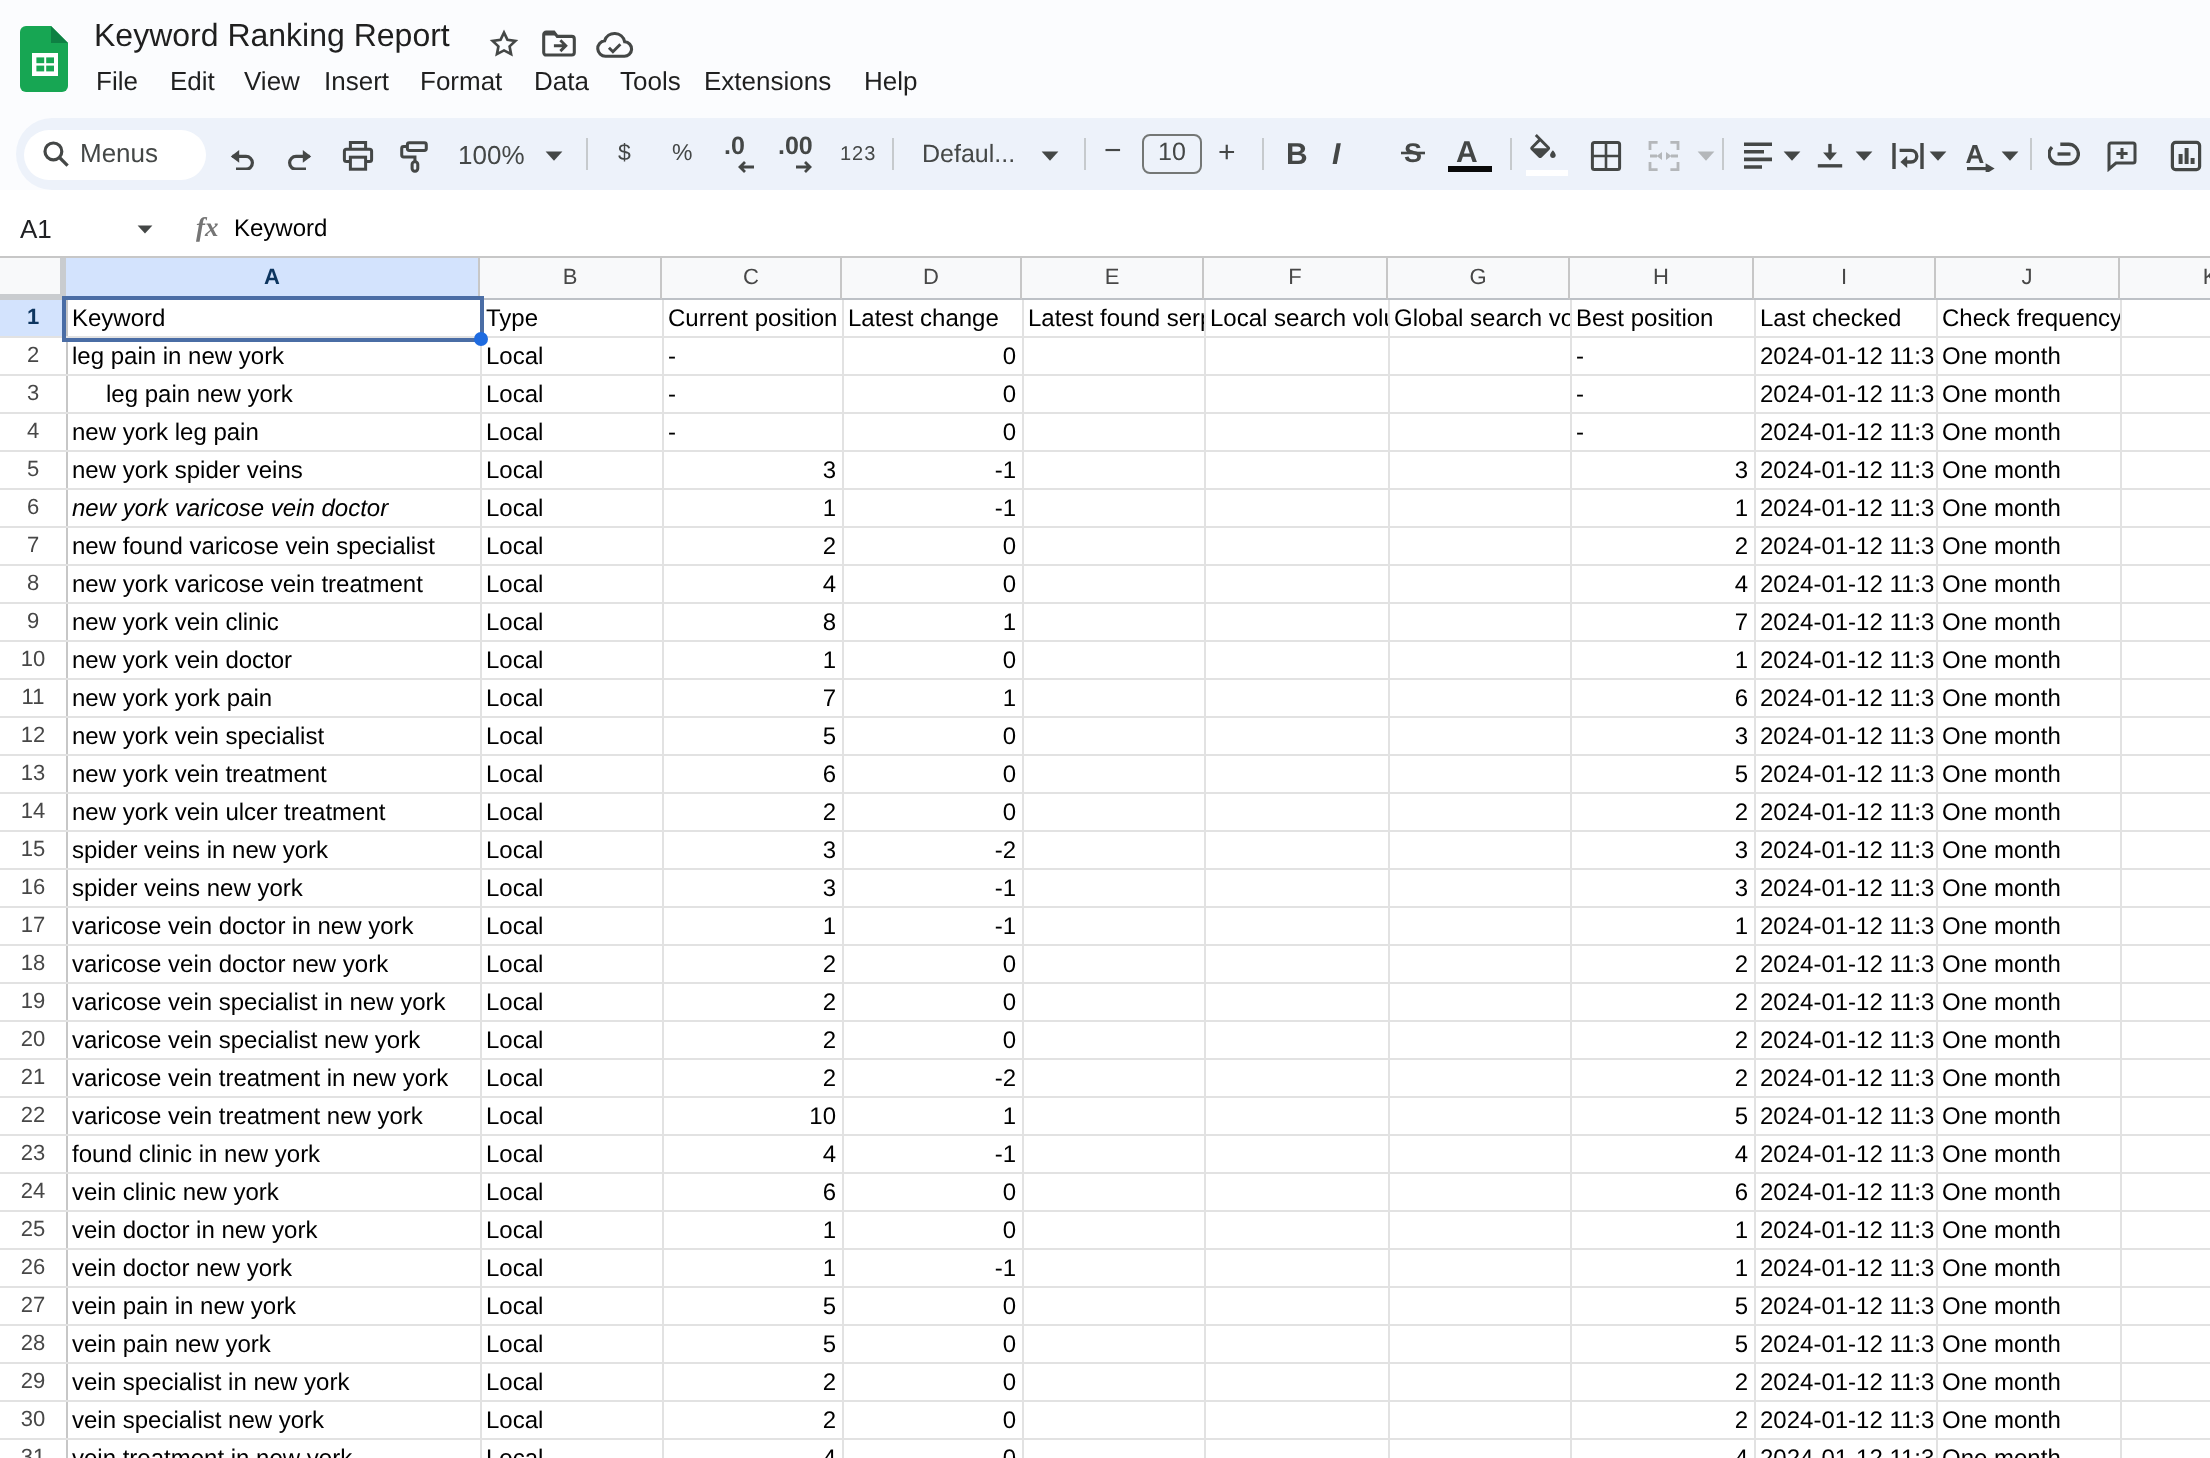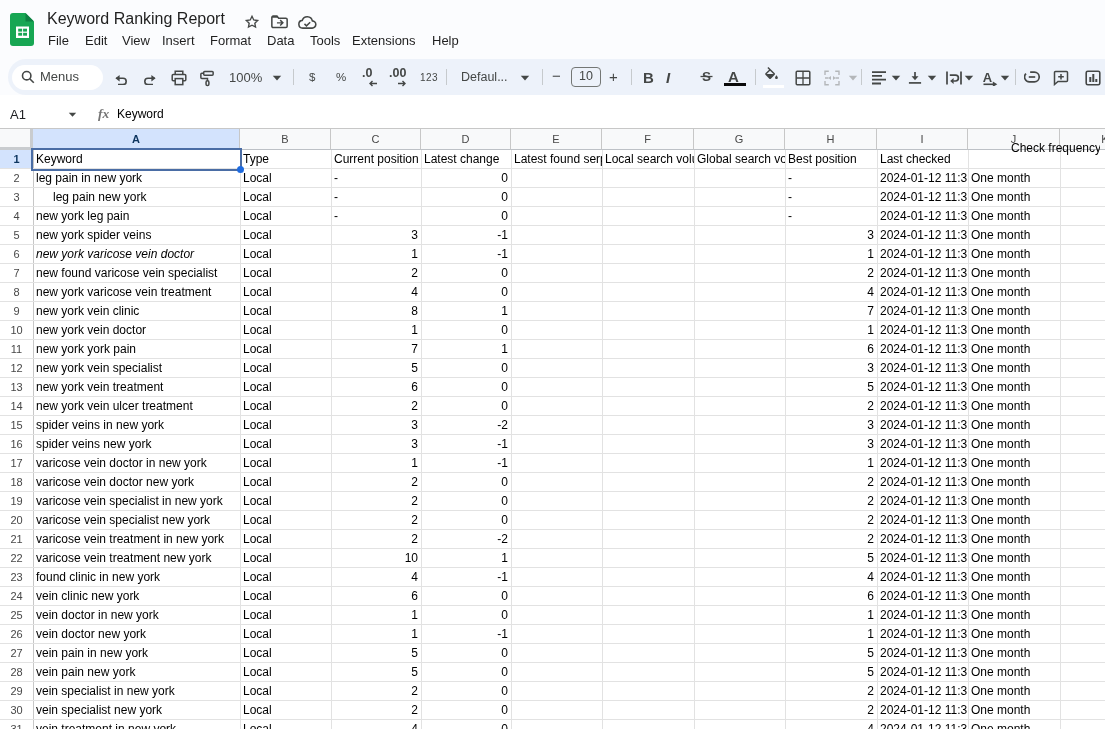--- a/index.html
+++ b/index.html
@@ -261,21 +261,21 @@
 <div class="rowhdr" style="top:720px;">31</div>
 <div class="cell " style="left:33px;top:150px;width:207px;padding-left:3px;padding-right:3px;">Keyword</div>
 <div class="cell " style="left:240px;top:150px;width:91px;padding-left:3px;padding-right:3px;">Type</div>
 <div class="cell " style="left:331px;top:150px;width:90px;padding-left:3px;padding-right:3px;">Current position</div>
 <div class="cell " style="left:421px;top:150px;width:90px;padding-left:3px;padding-right:3px;">Latest change</div>
 <div class="cell " style="left:511px;top:150px;width:91px;padding-left:3px;padding-right:3px;">Latest found serp</div>
 <div class="cell " style="left:602px;top:150px;width:92px;padding-left:3px;padding-right:3px;">Local search volume</div>
 <div class="cell " style="left:694px;top:150px;width:91px;padding-left:3px;padding-right:3px;">Global search volume</div>
 <div class="cell " style="left:785px;top:150px;width:92px;padding-left:3px;padding-right:3px;">Best position</div>
 <div class="cell " style="left:877px;top:150px;width:91px;padding-left:3px;padding-right:3px;">Last checked</div>
-<div class="cell " style="left:968px;top:139px;width:92px;padding-left:3px;padding-right:3px;margin-left:40px;">Check frequency</div>
+<div class="cell " style="left:968px;top:150px;width:92px;padding-left:3px;padding-right:3px;">Check frequency</div>
 <div class="cell " style="left:33px;top:169px;width:207px;padding-left:3px;padding-right:3px;">leg pain in new york</div>
 <div class="cell " style="left:240px;top:169px;width:91px;padding-left:3px;padding-right:3px;">Local</div>
 <div class="cell " style="left:331px;top:169px;width:90px;padding-left:3px;padding-right:3px;">-</div>
 <div class="cell num" style="left:421px;top:169px;width:90px;padding-left:3px;padding-right:3px;">0</div>
 <div class="cell " style="left:785px;top:169px;width:92px;padding-left:3px;padding-right:3px;">-</div>
 <div class="cell " style="left:877px;top:169px;width:91px;padding-left:3px;padding-right:0px;">2024-01-12 11:3</div>
 <div class="cell " style="left:968px;top:169px;width:92px;padding-left:3px;padding-right:3px;">One month</div>
 <div class="cell " style="left:33px;top:188px;width:207px;padding-left:20px;padding-right:3px;">leg pain new york</div>
 <div class="cell " style="left:240px;top:188px;width:91px;padding-left:3px;padding-right:3px;">Local</div>
 <div class="cell " style="left:331px;top:188px;width:90px;padding-left:3px;padding-right:3px;">-</div>

